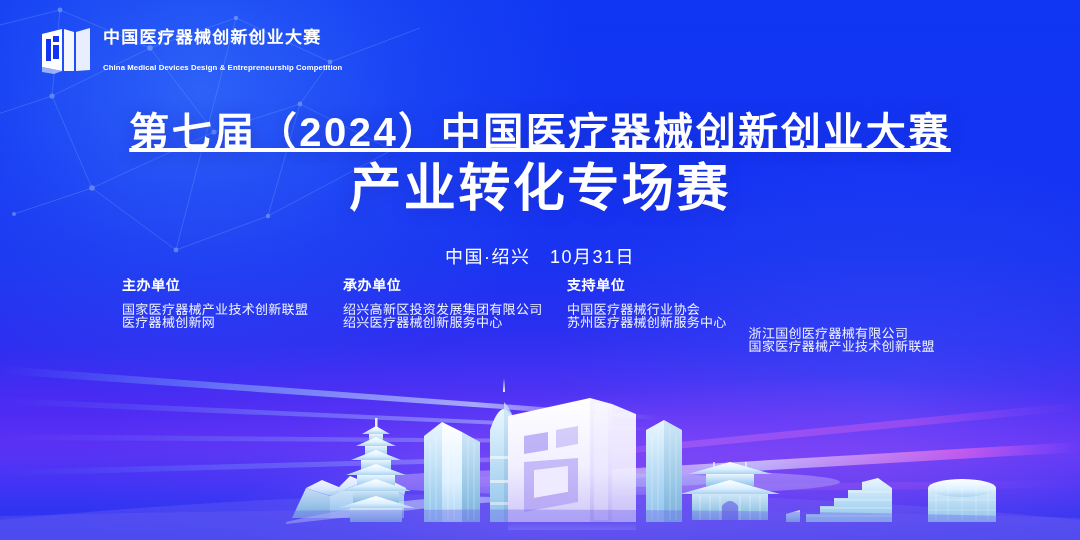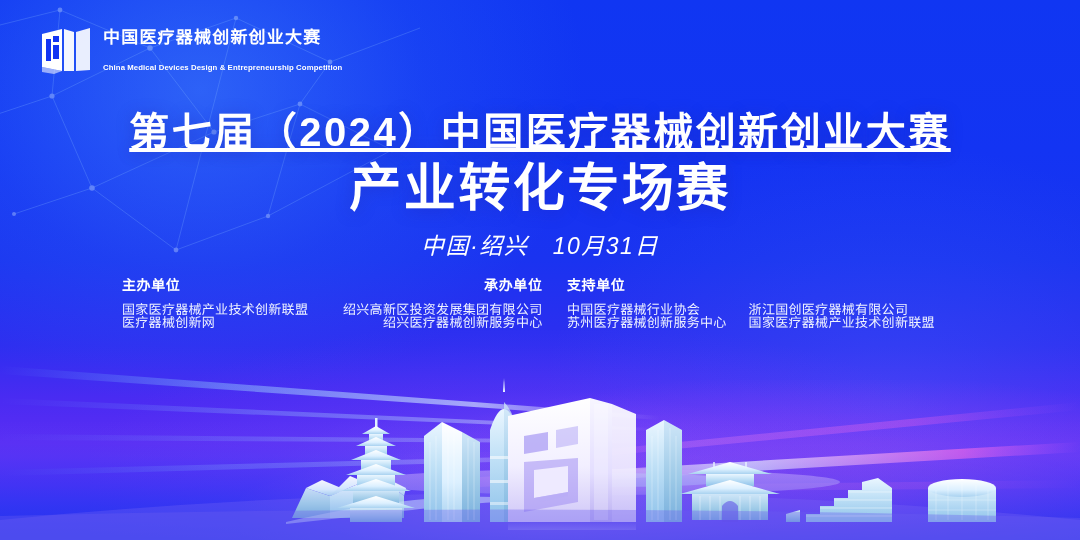--- a/index.html
+++ b/index.html
@@ -92,39 +92,39 @@
     letter-spacing:2.5px; line-height:1.22; white-space:nowrap;
     text-shadow:0 2px 16px rgba(30,40,180,.45);
     text-decoration:underline;
   }
   .title-2 {
     font-size:52px; font-weight:bold; color:#ffffff;
     letter-spacing:2.5px; line-height:1.22; white-space:nowrap;
     text-shadow:0 2px 16px rgba(30,40,180,.45);
   }
   .subtitle {
-    margin-top:15px;
-    font-size:23px; font-weight:normal; color:#ffffff;
-    letter-spacing:1.5px; line-height:1; white-space:nowrap;font-style:italic;
+    margin-top:28px;
+    font-size:18px; font-weight:normal; color:#ffffff;
+    letter-spacing:1.5px; line-height:1; white-space:nowrap;
   }
 
   
   .orgs { position:absolute; left:0; top:278px; width:1080px; height:100px; }
   .org-col { position:absolute; top:0; }
   .org-col.c1 { left:122px; }
-  .org-col.c2 { left:343px;text-align:right; }
+  .org-col.c2 { left:343px; }
   .org-col.c3 { left:567px; }
 
   .org-head {
     font-size:14px; font-weight:bold; color:#ffffff;
     letter-spacing:.6px; line-height:1; margin-bottom:11px; white-space:nowrap;
   }
   .org-body { display:flex; gap:0; }
   .org-sub { display:flex; flex-direction:column; }
-  .org-sub.right { margin-left:22px; }
+  .org-sub.right { margin-left:22px;margin-top:24px; }
   .org-item {
     font-size:13px; color:#eef2ff; letter-spacing:.3px;
     line-height:1; white-space:nowrap;
   }
 
   
   .skyline { position:absolute; left:0; bottom:0; width:1080px; height:170px; }
 </style>
 </head>
 <body>

